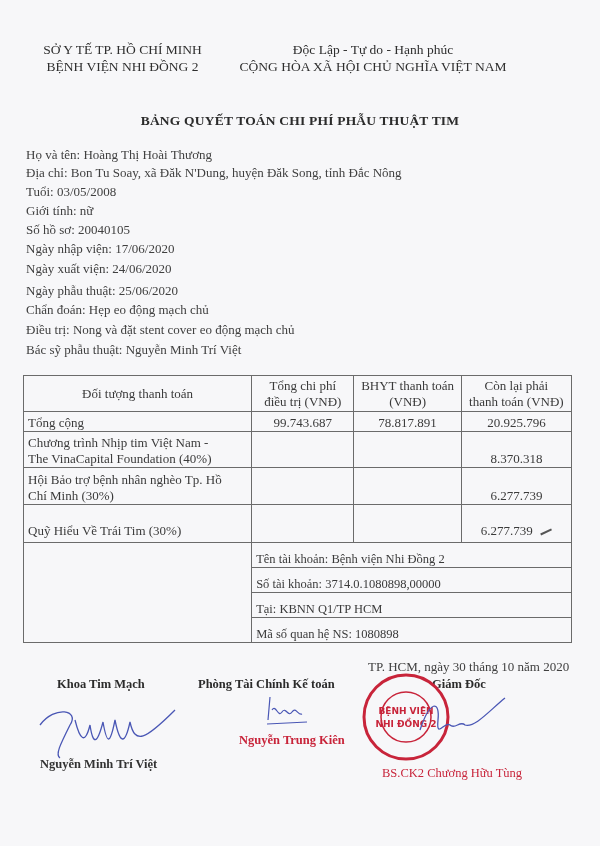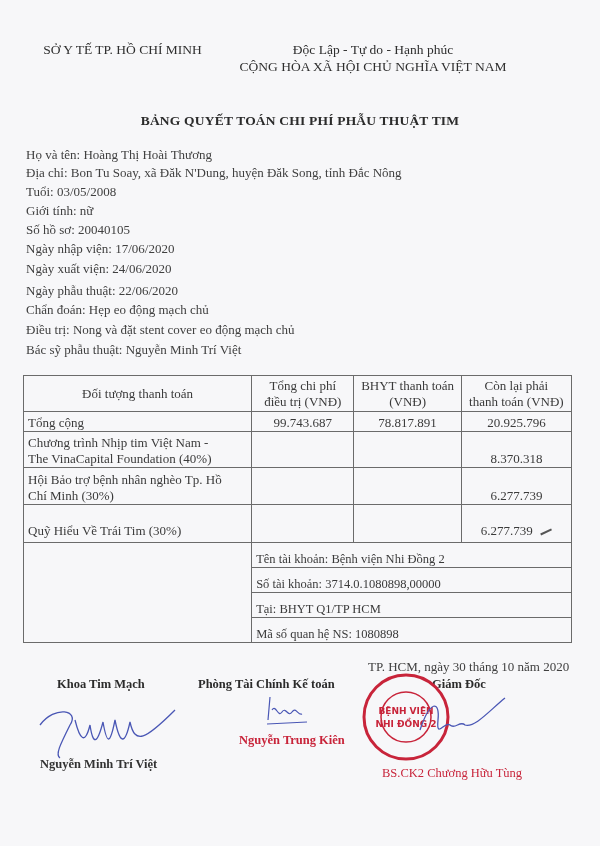--- a/index.html
+++ b/index.html
@@ -33,37 +33,38 @@
 
   .sig-title { font-size: 12.5px; font-weight: bold; color: #2b2b2b; }
   .sig-name { font-size: 12.5px; font-weight: bold; color: #333; }
   .red { color: #c8243a; }
 </style>
 </head>
 <body>
 
 <div class="abs hdr" style="left:20px; top:41px; width:205px;">
   <div>SỞ Y TẾ TP. HỒ CHÍ MINH</div>
+  <div>BỆNH VIỆN NHI ĐỒNG 2</div>
 </div>
 <div class="abs hdr" style="left:228px; top:41px; width:290px;">
   <div>Độc Lập - Tự do - Hạnh phúc</div>
   <div>CỘNG HÒA XÃ HỘI CHỦ NGHĨA VIỆT NAM</div>
 </div>
 
 <div class="abs title" style="left:0; width:600px; text-align:center; top:113px;">BẢNG QUYẾT TOÁN CHI PHÍ PHẪU THUẬT TIM</div>
 
 <div>
   <div class="abs field" style="left:26px; top:147px;">Họ và tên: Hoàng Thị Hoài Thương</div>
   <div class="abs field" style="left:26px; top:165px;">Địa chỉ: Bon Tu Soay, xã Đăk N'Dung, huyện Đăk Song, tỉnh Đắc Nông</div>
   <div class="abs field" style="left:26px; top:184px;">Tuổi: 03/05/2008</div>
   <div class="abs field" style="left:26px; top:203px;">Giới tính: nữ</div>
   <div class="abs field" style="left:26px; top:222px;">Số hồ sơ: 20040105</div>
   <div class="abs field" style="left:26px; top:241px;">Ngày nhập viện: 17/06/2020</div>
   <div class="abs field" style="left:26px; top:261px;">Ngày xuất viện: 24/06/2020</div>
-  <div class="abs field" style="left:26px; top:283px;">Ngày phẫu thuật: 22/06/2020</div>
+  <div class="abs field" style="left:26px; top:283px;">Ngày phẫu thuật: 25/06/2020</div>
   <div class="abs field" style="left:26px; top:302px;">Chẩn đoán: Hẹp eo động mạch chủ</div>
   <div class="abs field" style="left:26px; top:322px;">Điều trị: Nong và đặt stent cover eo động mạch chủ</div>
   <div class="abs field" style="left:26px; top:342px;">Bác sỹ phẫu thuật: Nguyễn Minh Trí Việt</div>
 </div>
 
 <table class="fin">
   <tbody>
       <tr style="height:36px;">
     <th class="c1">Đối tượng thanh toán</th>
     <th class="c2">
@@ -113,21 +114,21 @@
     </td>
   </tr>
   <tr style="height:25px;">
     <td rowspan="4"></td>
     <td colspan="3" class="acct">Tên tài khoản: Bệnh viện Nhi Đồng 2</td>
   </tr>
   <tr style="height:25px;">
     <td colspan="3" class="acct">Số tài khoản: 3714.0.1080898,00000</td>
   </tr>
   <tr style="height:25px;">
-    <td colspan="3" class="acct">Tại: BHYT Q1/TP HCM</td>
+    <td colspan="3" class="acct">Tại: KBNN Q1/TP HCM</td>
   </tr>
   <tr style="height:25px;">
     <td colspan="3" class="acct">Mã số quan hệ NS: 1080898</td>
   </tr>
 </tbody>
   </table>
 
 <div class="abs field" style="left:368px; top:659px;">TP. HCM, ngày 30 tháng 10 năm 2020</div>
 
 <div class="abs sig-title" style="left:57px; top:677px;">Khoa Tim Mạch</div>

